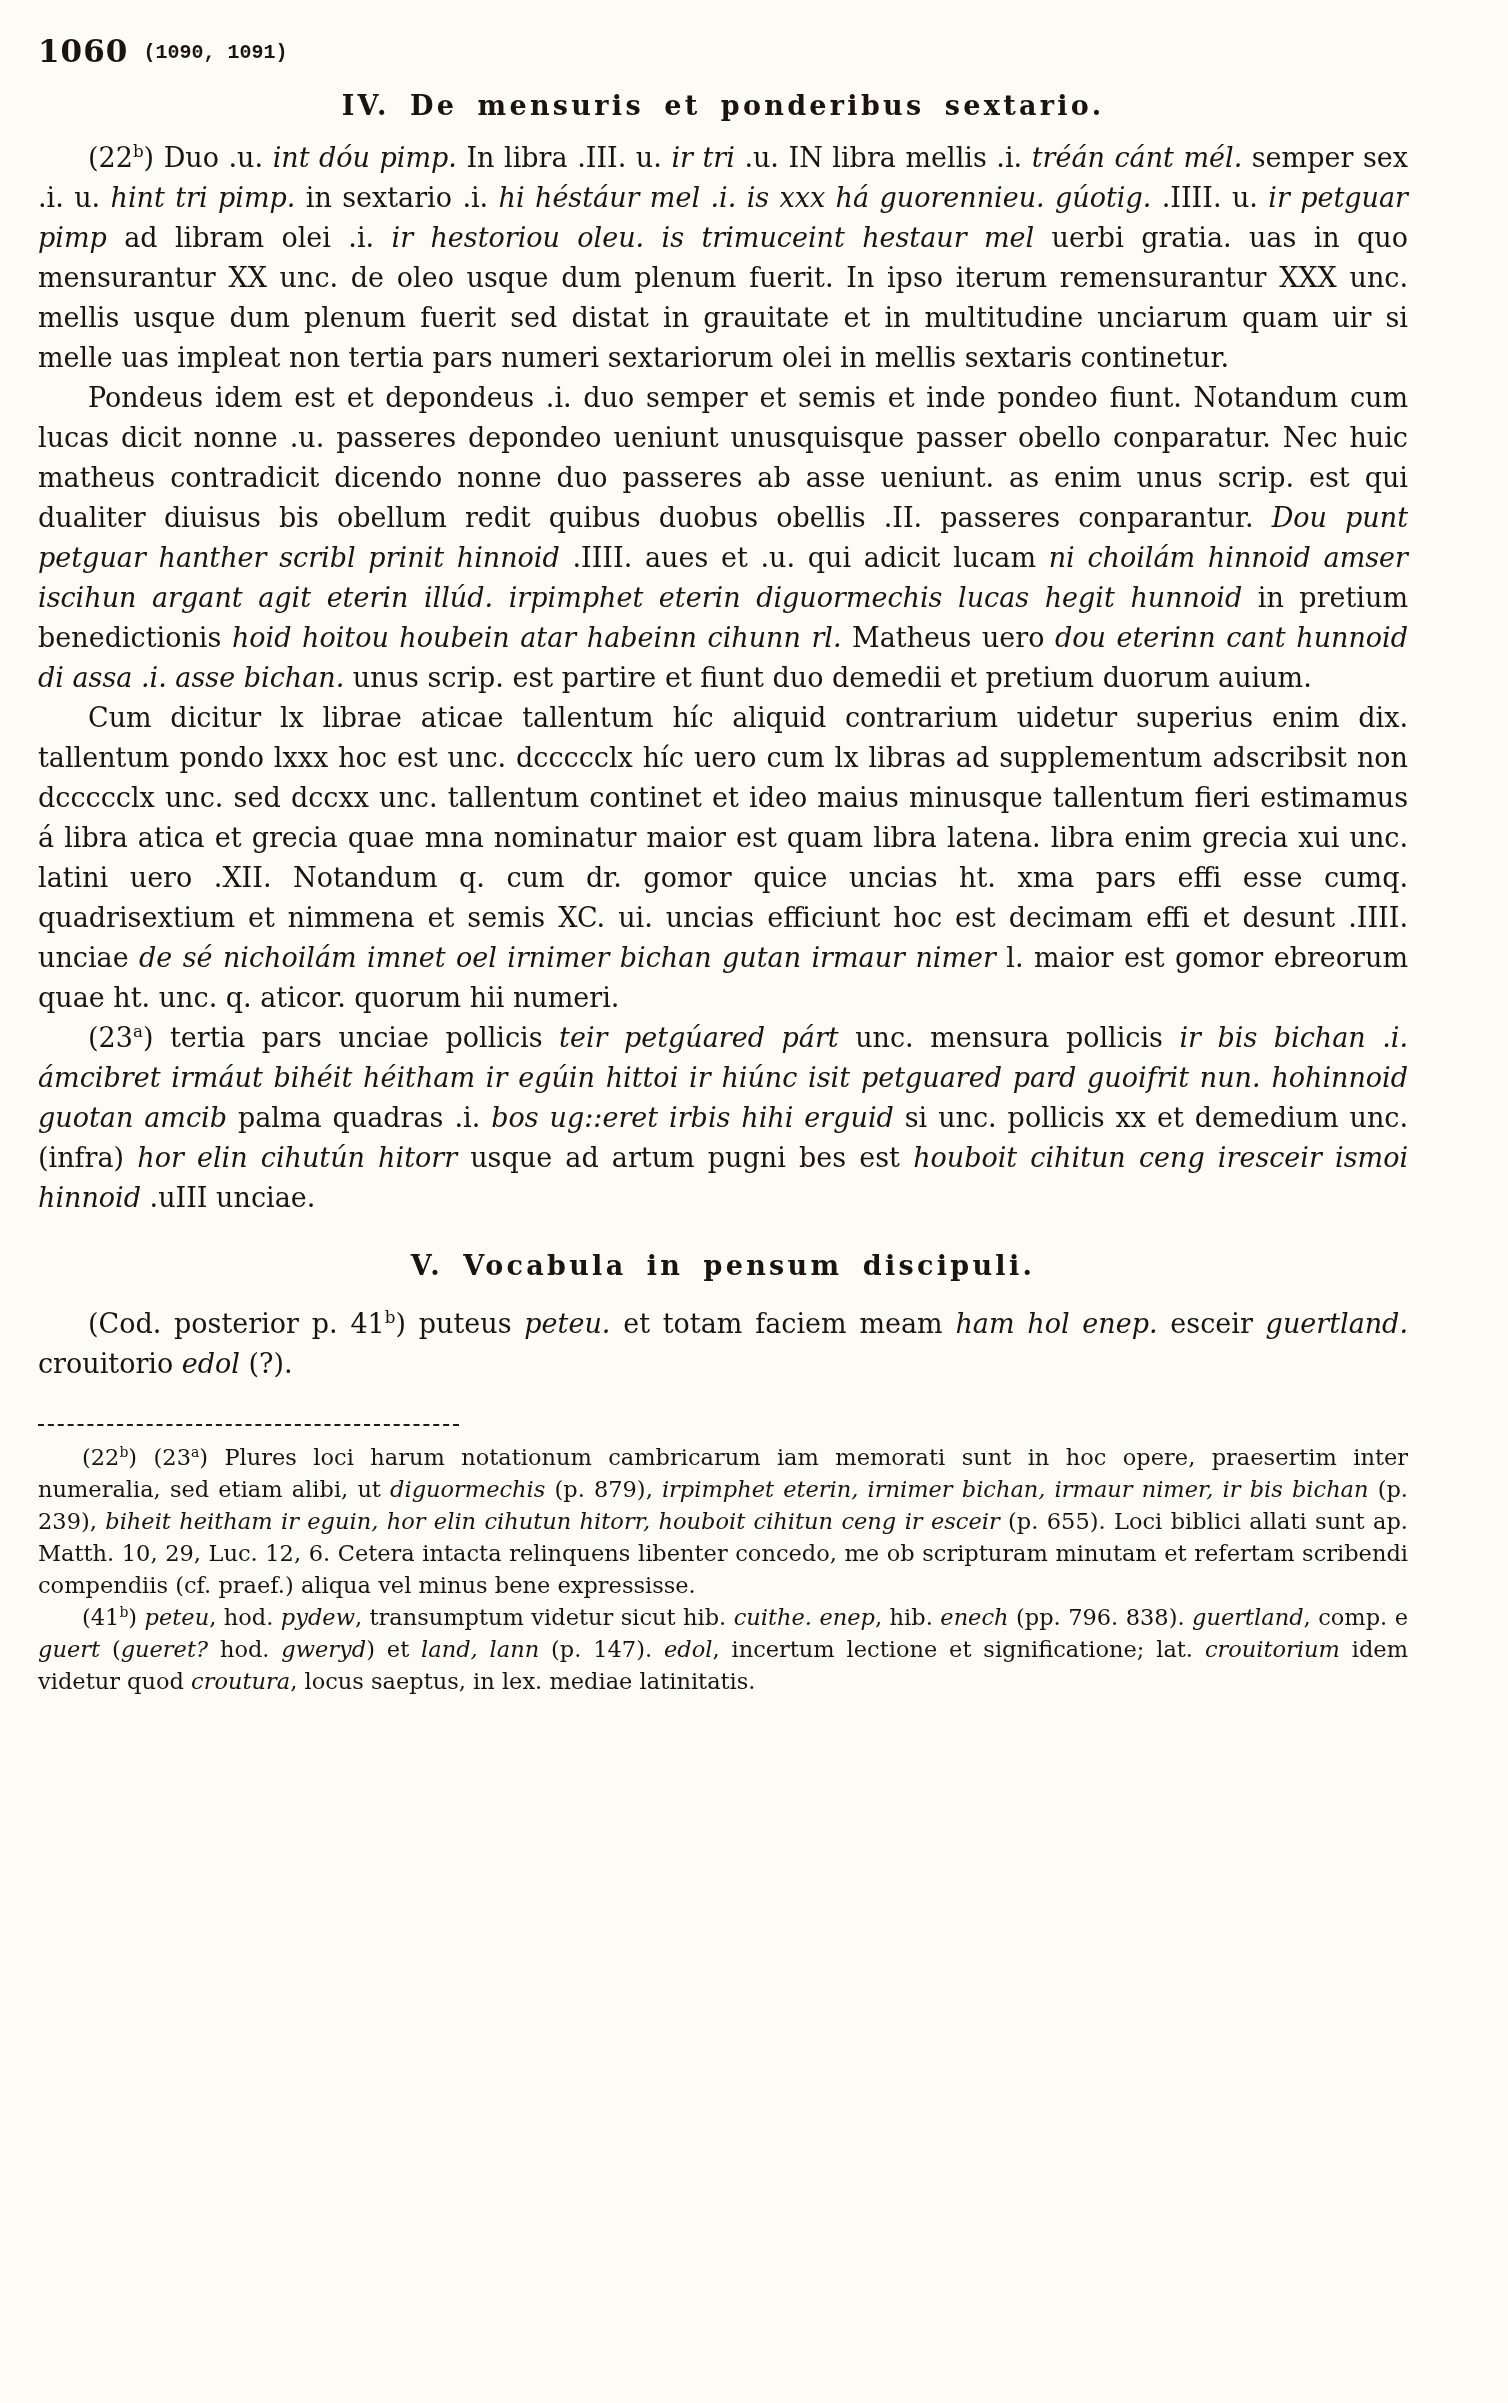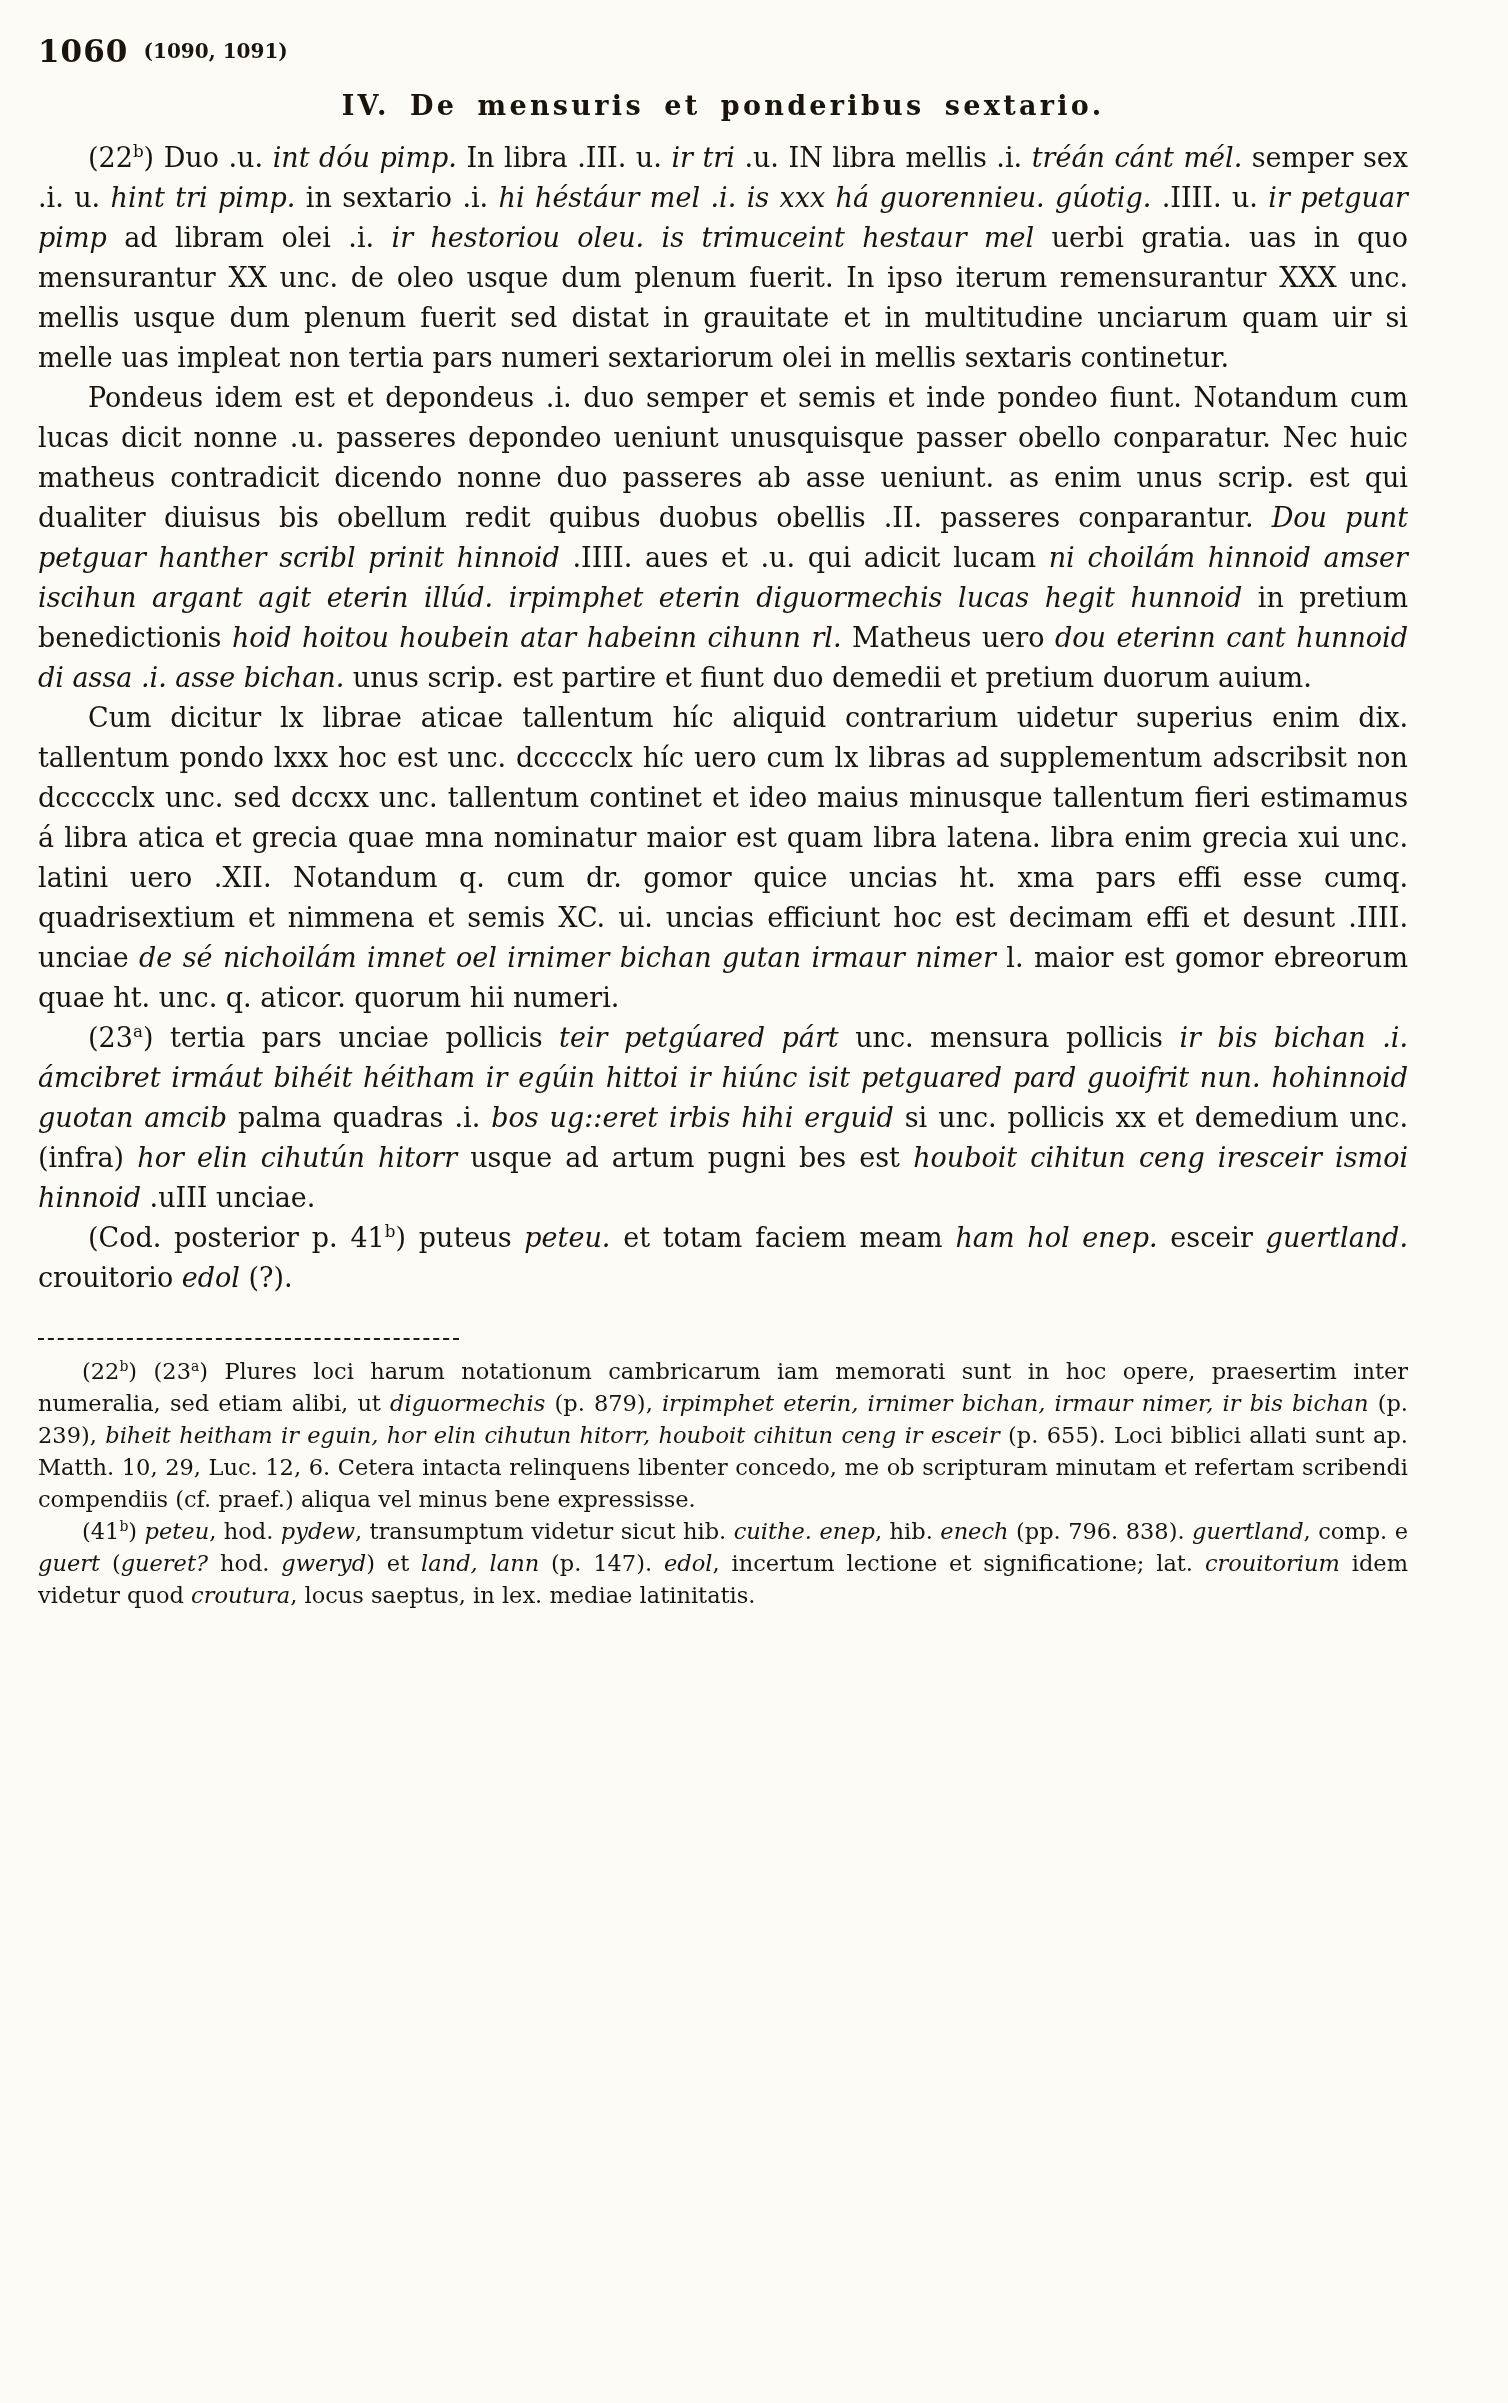--- a/index.html
+++ b/index.html
@@ -14,21 +14,21 @@
     padding: 32.5px 40px 29px 38px;
   }
   .header {
     display: flex;
     align-items: baseline;
     gap: 15.3px;
     font-weight: 700;
     margin-bottom: 5.7px;
   }
   .pagenum  { font-size: 31px; letter-spacing: 1px; }
-  .folio    { font-size: 20px; position: relative; top: -3.8px; }
+  .folio    { font-size: 20px; position: relative; top: -3.8px; font-family: Liberation Mono, monospace; }
   .runtitle { font-size: 21px; letter-spacing: 2.9px; word-spacing: 9.6px; }
   h2.heading {
     text-align: center;
     font-size: 27px;
     font-weight: 700;
     letter-spacing: 3.3px;
     word-spacing: 7.6px;
     margin: 21px 0 17px 0;
   }
   h2.heading-v { margin: 32.5px 0 23px 0; }
@@ -57,20 +57,21 @@
 
   <h2 class="heading">IV.  De mensuris et ponderibus sextario.</h2>
 
   <div class="body-text">
     <p><span>(22</span><span class="sup">b</span><span>)  Duo .u. </span><span class="it">int dóu pimp.</span><span>  In libra .III. u. </span><span class="it">ir tri</span><span> .u.  IN libra mellis .i. </span><span class="it">tréán cánt mél.</span><span>  semper sex .i. u. </span><span class="it">hint tri pimp.</span><span> in sextario .i. </span><span class="it">hi héstáur mel .i. is xxx há guorennieu. gúotig.</span><span>  .IIII. u. </span><span class="it">ir petguar pimp</span><span> ad libram olei .i. </span><span class="it">ir hestoriou oleu. is trimuceint hestaur mel</span><span> uerbi gratia.  uas in quo mensurantur XX unc. de oleo usque dum plenum fuerit.  In ipso iterum remensurantur XXX unc. mellis usque dum plenum fuerit sed distat in grauitate et in multitudine unciarum quam uir si melle uas impleat non tertia pars numeri sextariorum olei in mellis sextaris continetur.</span></p>
     <p><span>Pondeus idem est et depondeus .i. duo semper et semis et inde pondeo fiunt.  Notandum cum lucas dicit nonne .u. passeres depondeo ueniunt unusquisque passer obello conparatur.  Nec huic matheus contradicit dicendo nonne duo passeres ab asse ueniunt. as enim unus scrip. est qui dualiter diuisus bis obellum redit quibus duobus obellis .II. passeres conparantur.  </span><span class="it">Dou punt petguar hanther scribl prinit hinnoid</span><span> .IIII. aues et .u. qui adicit lucam </span><span class="it">ni choilám hinnoid amser iscihun argant agit eterin illúd. irpimphet eterin diguormechis lucas hegit hunnoid</span><span> in pretium benedictionis </span><span class="it">hoid hoitou houbein atar habeinn cihunn rl.</span><span>  Matheus uero </span><span class="it">dou eterinn cant hunnoid di assa .i. asse bichan.</span><span> unus scrip. est partire et fiunt duo demedii et pretium duorum auium.</span></p>
     <p><span>Cum dicitur lx librae aticae tallentum híc aliquid contrarium uidetur superius enim dix. tallentum pondo lxxx hoc est unc. dccccclx híc uero cum lx libras ad supplementum adscribsit non dccccclx unc. sed dccxx unc. tallentum continet et ideo maius minusque tallentum fieri estimamus á libra atica et grecia quae mna nominatur maior est quam libra latena.  libra enim grecia xui unc. latini uero .XII.  Notandum q. cum dr. gomor quice uncias ht. xma pars effi esse cumq. quadrisextium et nimmena et semis XC. ui. uncias efficiunt hoc est decimam effi et desunt .IIII. unciae </span><span class="it">de sé nichoilám imnet oel irnimer bichan gutan irmaur nimer</span><span> l. maior est gomor ebreorum quae ht. unc. q. aticor. quorum hii numeri.</span></p>
     <p><span>(23</span><span class="sup">a</span><span>)  tertia pars unciae pollicis </span><span class="it">teir petgúared párt</span><span> unc.  mensura pollicis </span><span class="it">ir bis bichan .i. ámcibret irmáut bihéit héitham ir egúin hittoi ir hiúnc isit petguared pard guoifrit nun. hohinnoid guotan amcib</span><span> palma quadras .i. </span><span class="it">bos ug::eret irbis hihi erguid</span><span> si unc. pollicis xx et demedium unc. (infra) </span><span class="it">hor elin cihutún hitorr</span><span> usque ad artum pugni bes est </span><span class="it">houboit cihitun ceng iresceir ismoi hinnoid</span><span> .uIII unciae.</span></p>
   </div>
 
+  <h2 class="heading heading-v">V.  Vocabula in pensum discipuli.</h2>
 
   <div class="body-text">
     <p><span>(Cod. posterior p. 41</span><span class="sup">b</span><span>)  puteus </span><span class="it">peteu.</span><span> et totam faciem meam </span><span class="it">ham hol enep.</span><span>  esceir </span><span class="it">guertland.</span><span> crouitorio </span><span class="it">edol</span><span> (?).</span></p>
   </div>
 
   <hr class="footnote-rule">
 
   <div class="footnotes">
     <p><span>(22</span><span class="sup">b</span><span>) (23</span><span class="sup">a</span><span>)  Plures loci harum notationum cambricarum iam memorati sunt in hoc opere, praesertim inter numeralia, sed etiam alibi, ut </span><span class="it">diguormechis</span><span> (p. 879), </span><span class="it">irpimphet eterin, irnimer bichan, irmaur nimer, ir bis bichan</span><span> (p. 239), </span><span class="it">biheit heitham ir eguin, hor elin cihutun hitorr, houboit cihitun ceng ir esceir</span><span> (p. 655).  Loci biblici allati sunt ap. Matth. 10, 29, Luc. 12, 6.  Cetera intacta relinquens libenter concedo, me ob scripturam minutam et refertam scribendi compendiis (cf. praef.) aliqua vel minus bene expressisse.</span></p>
     <p><span>(41</span><span class="sup">b</span><span>) </span><span class="it">peteu</span><span>, hod. </span><span class="it">pydew</span><span>, transumptum videtur sicut hib. </span><span class="it">cuithe.</span><span>  </span><span class="it">enep</span><span>, hib. </span><span class="it">enech</span><span> (pp. 796. 838).  </span><span class="it">guertland</span><span>, comp. e </span><span class="it">guert</span><span> (</span><span class="it">gueret?</span><span> hod. </span><span class="it">gweryd</span><span>) et </span><span class="it">land, lann</span><span> (p. 147).  </span><span class="it">edol</span><span>, incertum lectione et significatione; lat. </span><span class="it">crouitorium</span><span> idem videtur quod </span><span class="it">croutura</span><span>, locus saeptus, in lex. mediae latinitatis.</span></p>

